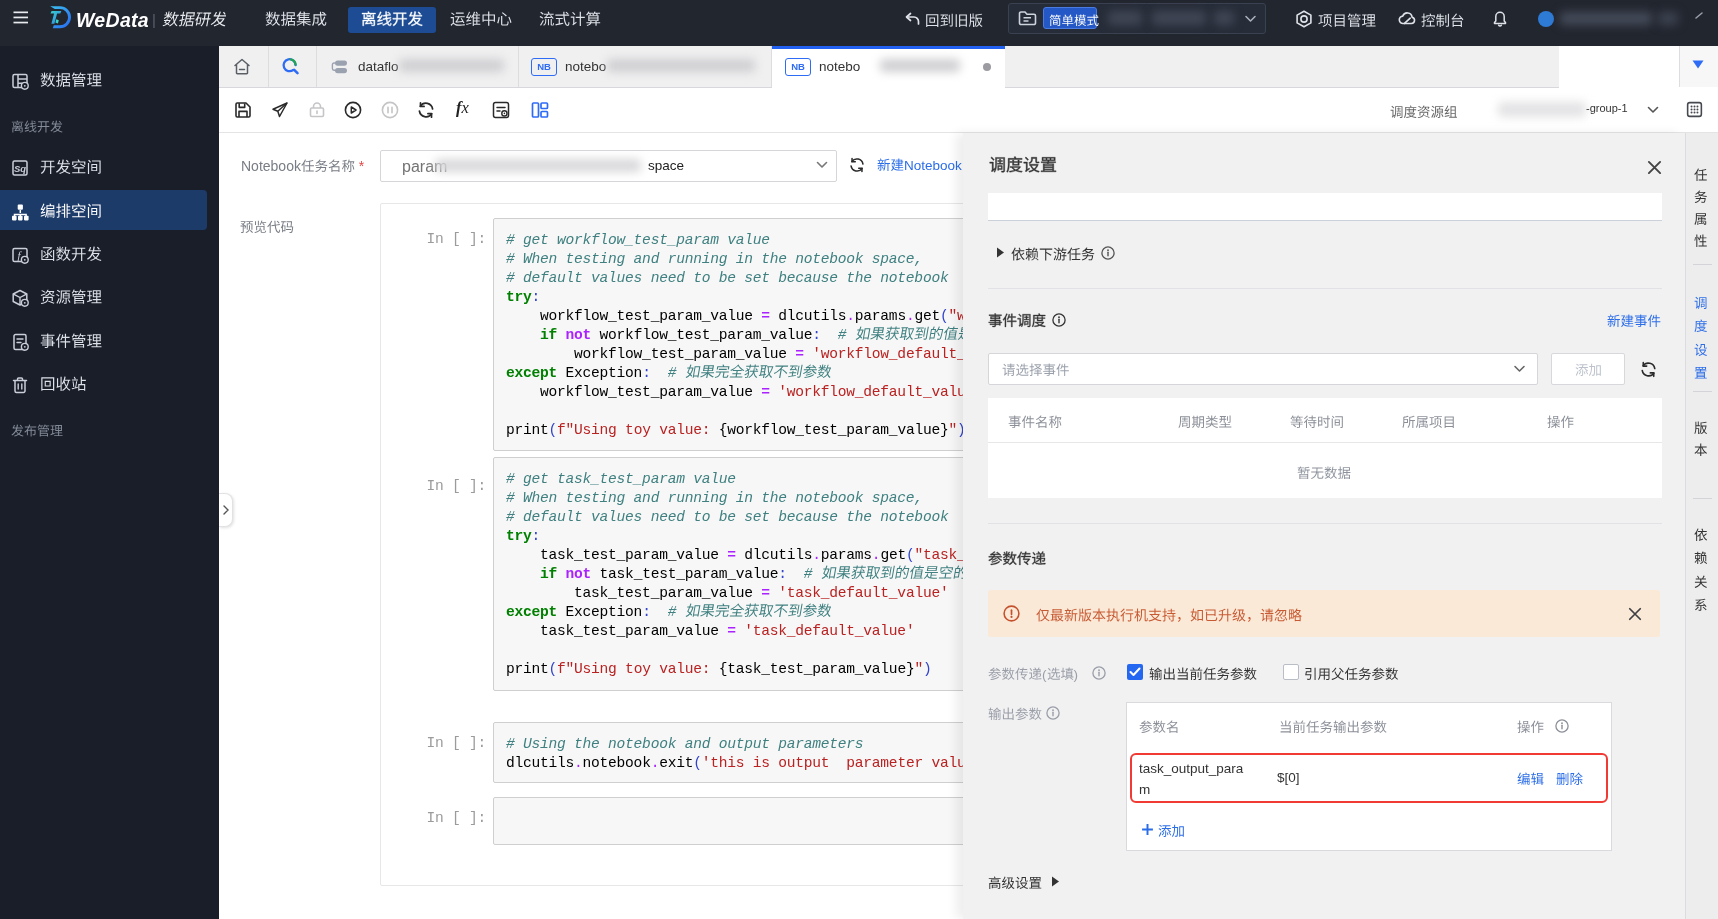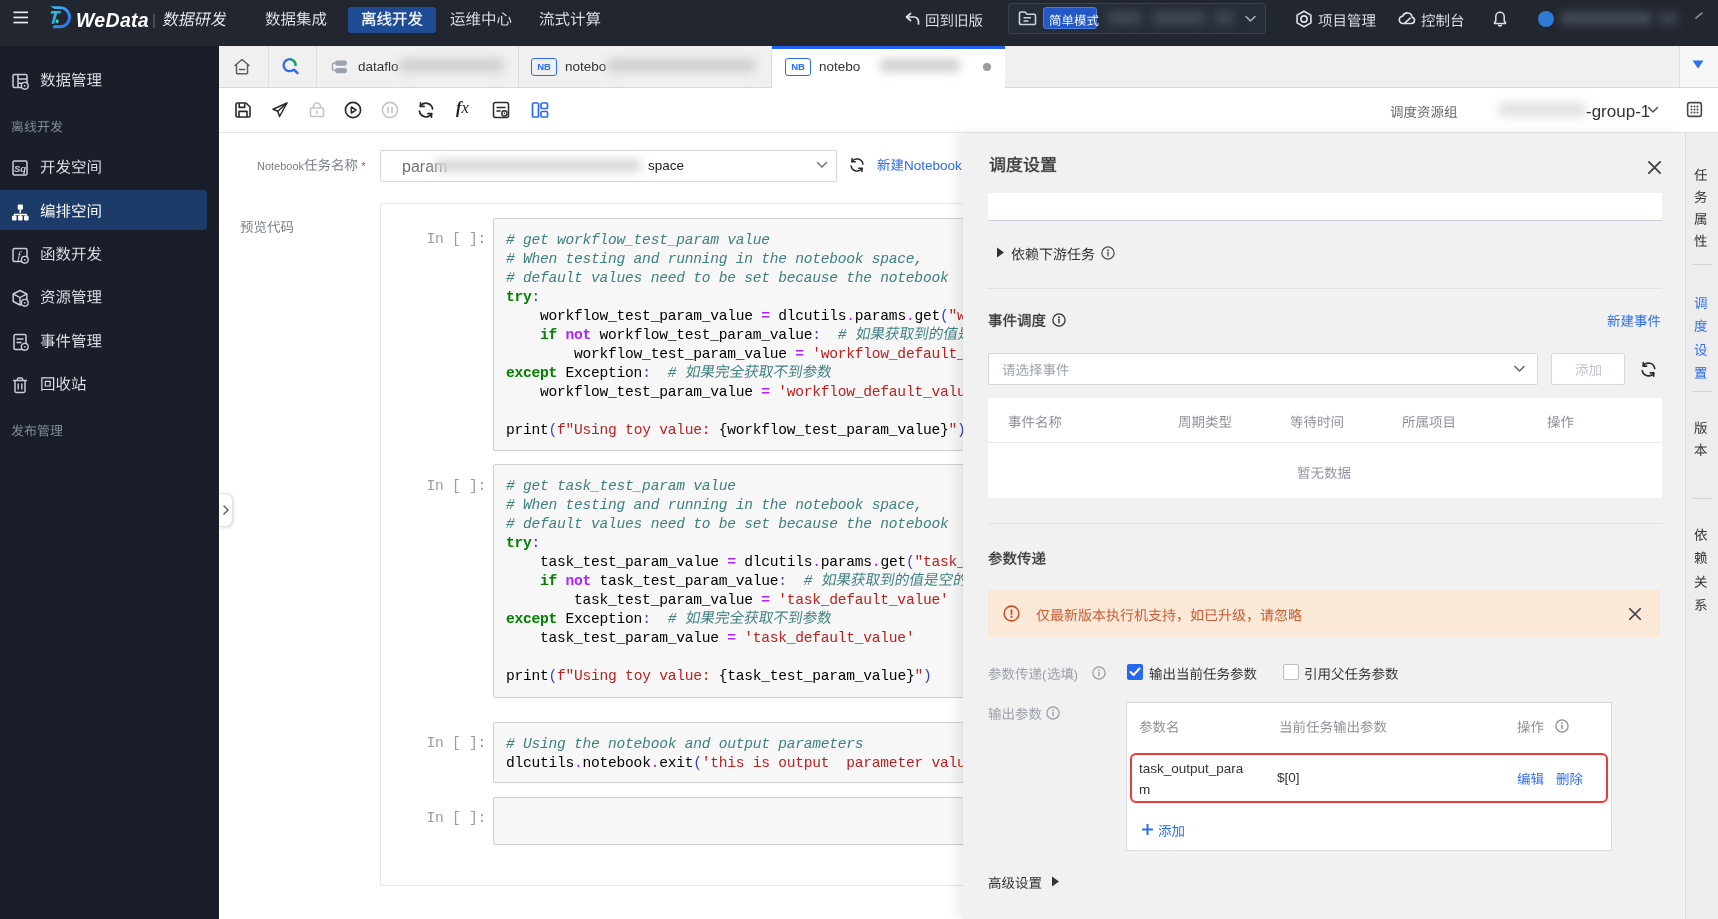--- a/index.html
+++ b/index.html
@@ -2,21 +2,21 @@
 <html><head><meta charset="utf-8"><title>x</title><style>
 *{margin:0;padding:0;box-sizing:border-box}
 html,body{width:1718px;height:919px;overflow:hidden;background:#fff;
  font-family:"Liberation Sans",sans-serif;-webkit-font-smoothing:antialiased}
 .abs{position:absolute}
 svg.ct{display:inline-block}
 .blur{position:absolute;filter:blur(5px);border-radius:4px}
 .lnk{color:#2b6de8}
 #nav{position:absolute;left:0;top:0;width:1718px;height:46px;background:#22262f}
 #side{position:absolute;left:0;top:46px;width:219px;height:873px;background:#191e29}
-#tabbar{position:absolute;left:219px;top:46px;width:1499px;height:42px;background:#f0f0f1;border-bottom:1px solid #d8d8dc}
+#tabbar{position:absolute;left:219px;top:46px;width:1340px;height:42px;background:#f0f0f1;border-bottom:1px solid #d8d8dc}
 #toolbar{position:absolute;left:219px;top:88px;width:1499px;height:45px;background:#fff;border-bottom:1px solid #e4e4e7}
 #main{position:absolute;left:219px;top:133px;width:744px;height:786px;background:#fff;overflow:hidden}
 #panel{position:absolute;left:963px;top:133px;width:722px;height:786px;background:#f1f1f2;box-shadow:-7px 0 10px rgba(0,0,0,.07);overflow:hidden}
 #strip{position:absolute;left:1685px;top:133px;width:33px;height:786px;background:#ededee;border-left:1px solid #dcdce0}
 .cell{position:absolute;left:274px;background:#f7f7f7;border:1px solid #cfcfcf;border-radius:2px;width:640px;overflow:hidden}
 .cell pre{margin:12px 0 0 12px;font-family:"Liberation Mono",monospace;font-size:14.6px;letter-spacing:-0.25px;line-height:19px;color:#000;white-space:pre}
 .prompt{position:absolute;width:66px;text-align:right;left:201px;font-family:"Liberation Mono",monospace;font-size:14.6px;letter-spacing:-0.25px;color:#9b9b9b}
 .com{color:#408080;font-style:italic}
 .kw{color:#008000;font-weight:bold}
 .op{color:#AA22FF;font-weight:bold}
@@ -474,39 +474,39 @@
     <div class="abs" style="left:1171px;top:15px;"><svg class="ct" style="vertical-align:-0.12em;color:#666;" width="67.5" height="13.5" viewBox="0 -880 5000 1000" fill="currentColor">
         <g>
           <use href="#g17"></use>
           <use href="#g18" x="1000"></use>
           <use href="#g10" x="2000"></use>
           <use href="#g11" x="3000"></use>
           <use href="#g19" x="4000"></use>
         </g>
       </svg></div>
     <div class="blur" style="left:1279px;top:14px;width:88px;height:15px;background:#e3e3e5"></div>
-    <div class="abs" style="left:1367px;top:14px;font-size:17px;color:#333">-group-1</div>
+    <div class="abs" style="left:1367px;top:14px;font-size:11px;color:#333">-group-1</div>
     <svg class="abs" style="left:1428px;top:18px;" width="12" height="8" viewBox="0 0 12 8" fill="none">
       <path d="M1.5 1.5 L6 6 L10.5 1.5" stroke="#555" stroke-width="1.6" stroke-linecap="round" stroke-linejoin="round"></path>
     </svg>
     <svg class="abs" style="left:1466px;top:12px" width="19" height="19" viewBox="0 0 18 18" fill="none">
       <rect x="2.5" y="2.5" width="13" height="13" rx="2" stroke="#45484e" stroke-width="1.5"></rect>
       <circle cx="6.2" cy="6.2" r="0.95" fill="#45484e"></circle>
       <circle cx="9" cy="6.2" r="0.95" fill="#45484e"></circle>
       <circle cx="11.8" cy="6.2" r="0.95" fill="#45484e"></circle>
       <circle cx="6.2" cy="9" r="0.95" fill="#45484e"></circle>
       <circle cx="9" cy="9" r="0.95" fill="#45484e"></circle>
       <circle cx="11.8" cy="9" r="0.95" fill="#45484e"></circle>
       <circle cx="6.2" cy="11.8" r="0.95" fill="#45484e"></circle>
       <circle cx="9" cy="11.8" r="0.95" fill="#45484e"></circle>
       <circle cx="11.8" cy="11.8" r="0.95" fill="#45484e"></circle>
     </svg>
   </div>
 <div id="main">
-    <div class="abs" style="left:38px;top:25px;font-size:11px;color:#787d85">Notebook<svg class="ct" style="vertical-align:-0.12em;color:#787d85;" width="54.0" height="13.5" viewBox="0 -880 4000 1000" fill="currentColor">
+    <div class="abs" style="left:22px;top:25px;font-size:14px;color:#787d85">Notebook<svg class="ct" style="vertical-align:-0.12em;color:#787d85;" width="54.0" height="13.5" viewBox="0 -880 4000 1000" fill="currentColor">
         <g>
           <use href="#g1a"></use>
           <use href="#g1b" x="1000"></use>
           <use href="#g1c" x="2000"></use>
           <use href="#g1d" x="3000"></use>
         </g>
       </svg> <span style="color:#e54545">*</span></div>
     <div class="abs" style="left:161px;top:17px;width:457px;height:32px;background:#fff;border:1px solid #d6d6da;border-radius:2px"></div>
     <div class="abs" style="left:183px;top:25px;font-size:16px;color:#737373">param</div>
     <div class="blur" style="left:216px;top:26px;width:206px;height:13px;background:#d8d8db"></div>
@@ -578,21 +578,21 @@
               <use href="#g1z" x="8000"></use>
               <use href="#g0" x="9000"></use>
             </g>
           </g>
         </svg>
     workflow_test_param_value <span class="op">=</span> <span class="st">'workflow_default_value'</span>
 
 print<span class="pu">(</span><span class="st">f"</span><span class="st">Using toy value: </span>{workflow_test_param_value}<span class="st">"</span><span class="pu">)</span></pre>
     </div>
     <div class="prompt" style="top:98px">In&nbsp;[&nbsp;]:</div>
-    <div class="cell" style="top:331px;height:234px">
+    <div class="cell" style="top:324px;height:234px">
       <pre><span class="com"># get task_test_param value</span>
 <span class="com"># When testing and running in the notebook space,</span>
 <span class="com"># default values need to be set because the notebook</span>
 <span class="kw">try</span><span class="pu">:</span>
     task_test_param_value <span class="op">=</span> dlcutils<span class="dt">.</span>params<span class="dt">.</span>get<span class="pu">(</span><span class="st">"task_test_param"</span>
     <span class="kw">if</span> <span class="op">not</span> task_test_param_value<span class="pu">:</span>  <span class="com">#</span> <svg class="ct" style="vertical-align:-0.12em;color:#408080;" width="233.6" height="14.6" viewBox="0 -880 16000 1000" fill="currentColor">
           <g transform="skewX(-10)">
             <g>
               <use href="#g1k"></use>
               <use href="#g1l" x="1000"></use>

